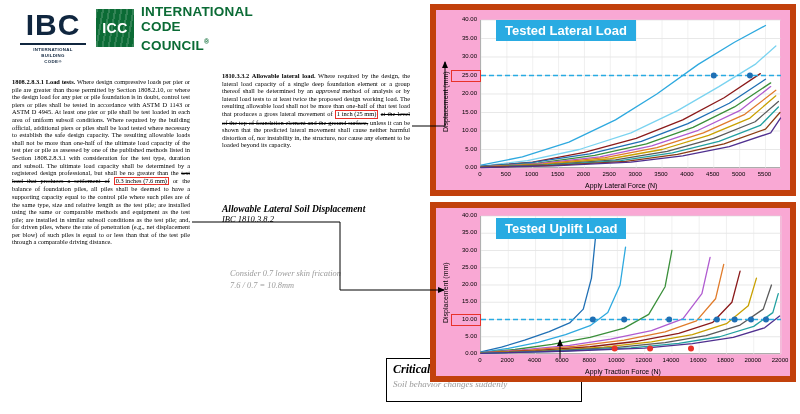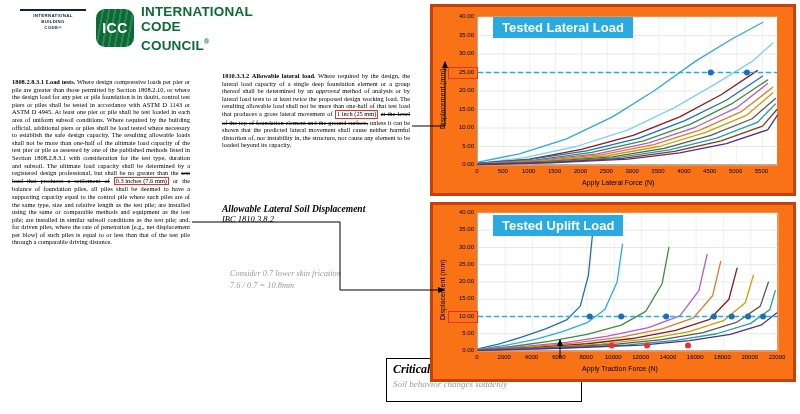--- a/index.html
+++ b/index.html
@@ -55,21 +55,20 @@
     align-items: center;
   }
   .icc-badge {
     width: 38px; height: 38px;
     background: #0b6b35;
     display: flex;
     align-items: center;
     justify-content: center;
     position: relative;
     overflow: hidden;
-    border-radius: 9px;
   }
   .icc-badge span {
     font-family: "Liberation Sans", sans-serif;
     color: #fff;
     font-weight: bold;
     font-size: 14px;
     letter-spacing: .5px;
     z-index: 2;
   }
   .icc-badge:before {
@@ -155,22 +154,22 @@
     font-family: "Liberation Serif", serif;
     font-style: italic;
     font-size: 9px;
     color: #9a9a9a;
     margin-top: 2px;
   }
 
   
   .chart-panel {
     position: absolute;
-    background: #f97316;
-    border: 3px solid #c2410c;
+    background: #f9a8d4;
+    border: 6px solid #c2410c;
     box-sizing: border-box;
   }
   #chart-top    { left: 430px; top: 4px;   width: 366px; height: 192px; }
   #chart-bottom { left: 430px; top: 202px; width: 366px; height: 180px; padding-left: 45px; }
 
   .chart-title {
     position: absolute;
     background: #29abe2;
     color: #ffffff;
     font-family: "Liberation Sans", sans-serif;
@@ -227,20 +226,21 @@
 
   
   .connector { position: absolute; left: 0; top: 0; width: 800px; height: 414px; pointer-events: none; }
 </style>
 </head>
 <body>
 
 <div class="slide">
 
   <div class="ibc-logo">
+    <div class="ibc-mark">IBC</div>
     <div class="ibc-rule"></div>
     <div class="ibc-sub">INTERNATIONAL</div>
     <div class="ibc-sub">BUILDING</div>
     <div class="ibc-sub">CODE®</div>
   </div>
 
   <div class="icc-logo">
     <div class="icc-badge">
       <span>ICC</span>
     </div>

